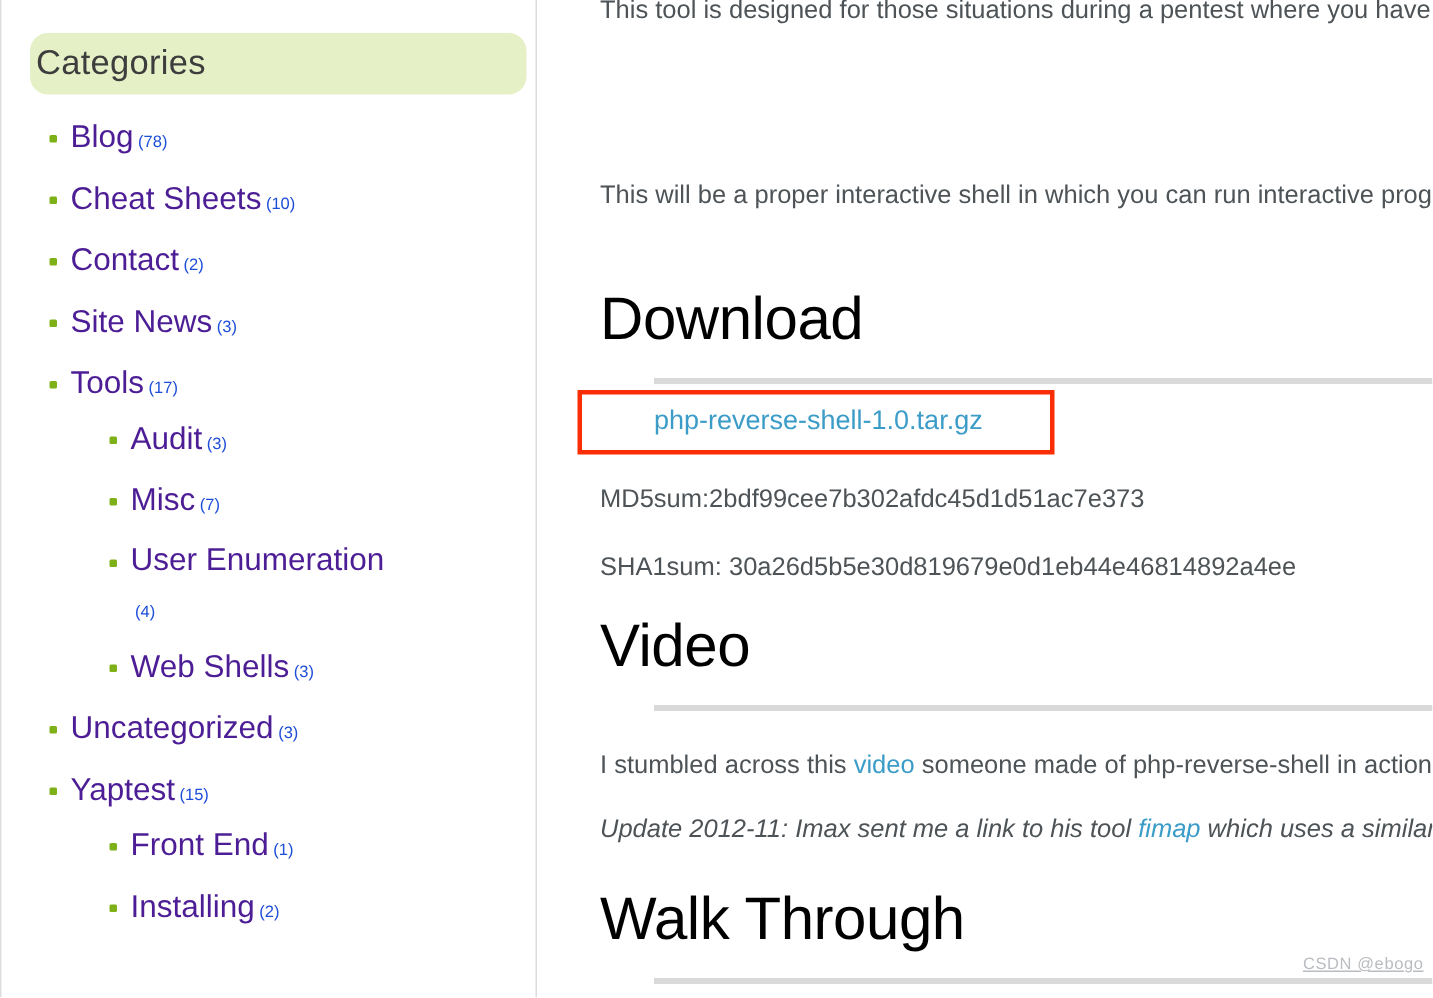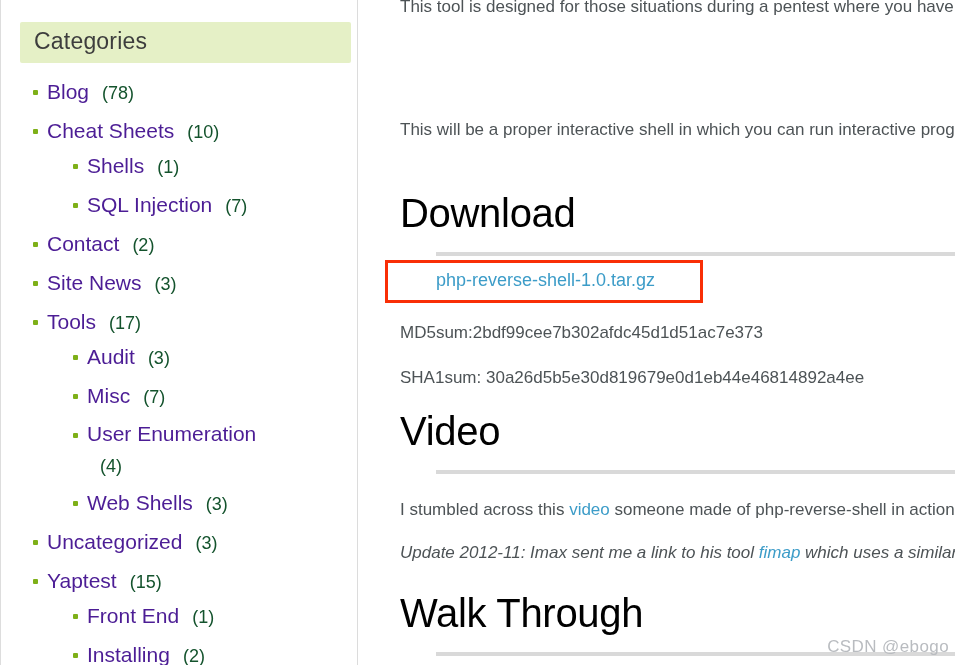--- a/index.html
+++ b/index.html
@@ -32,22 +32,22 @@
     border-left: 1px solid #dddddd;
     border-right: 1px solid #dcdcdc;
     box-sizing: border-box;
     padding-left: 10px;
     background: #fff;
     overflow: hidden;
   }
   .widget-title {
     margin: 22px 6px 0 9px;
     background: #e5f0c6;
-    border-radius: 2px;
-    padding: 7px 0 9px 14px;
+    border-radius: 12px;
+    padding: 7px 0 9px 4px;
     font-size: 23px;
     color: #3d3d3d;
     font-weight: normal;
     line-height: 1.1;
     letter-spacing: 0.2px;
   }
   ul.cat-list {
     list-style: none;
     margin: 12px 0 0 0;
     padding: 0 0 0 36px;
@@ -72,23 +72,23 @@
     height: 5px;
     background: #7eb018;
     border-radius: 1px;
   }
   ul.cat-list li > a {
     color: #4c1d95;
     text-decoration: none;
     font-size: 21px;
   }
   ul.cat-list li .count {
-    color: #14532d;
-    font-size: 18px;
-    margin-left: 13px;
+    color: #1d4ed8;
+    font-size: 11px;
+    margin-left: 3px;
   }
   .wrap-item > a { }
   .wrap-item .count { white-space: nowrap; }
 
   
   #content {
     position: absolute;
     left: 359px;
     top: 0;
     width: 596px;
@@ -168,50 +168,43 @@
     border: 3px solid #f92e06;
     box-sizing: border-box;
     pointer-events: none;
   }
 
   
   #watermark {
     position: absolute;
     right: 6px;
     top: 637px;
-    font-size: 17px;
+    font-size: 11px;
     color: #b9bcc0;
     font-family: "Liberation Sans", sans-serif;
     letter-spacing: 0.4px;
+    text-decoration: underline;
   }
 </style>
 </head>
 <body>
 
 <div id="page">
 
   <aside id="sidebar">
     <h2 class="widget-title">Categories</h2>
 
     <ul class="cat-list">
 
       <li>
         <a href="#" class="cat-link">Blog</a><span class="count">(78)</span>
       </li>
 
       <li>
         <a href="#" class="cat-link">Cheat Sheets</a><span class="count">(10)</span>
-        <ul>
-          <li>
-            <a href="#" class="cat-link">Shells</a><span class="count">(1)</span>
-          </li>
-          <li>
-            <a href="#" class="cat-link">SQL Injection</a><span class="count">(7)</span>
-          </li>
-        </ul>
       </li>
 
       <li>
         <a href="#" class="cat-link">Contact</a><span class="count">(2)</span>
       </li>
 
       <li>
         <a href="#" class="cat-link">Site News</a><span class="count">(3)</span>
       </li>
 

